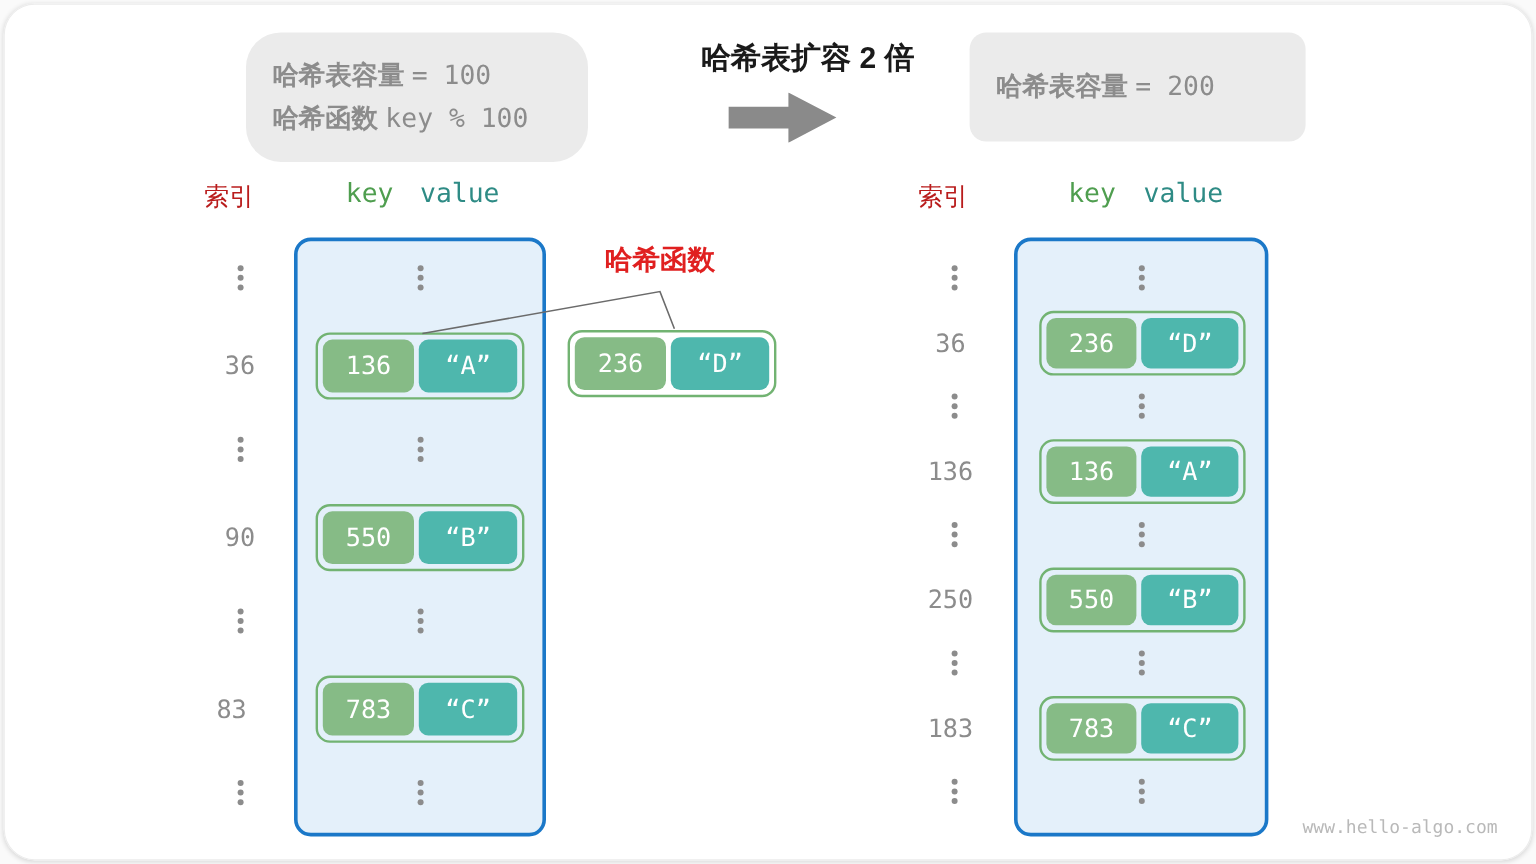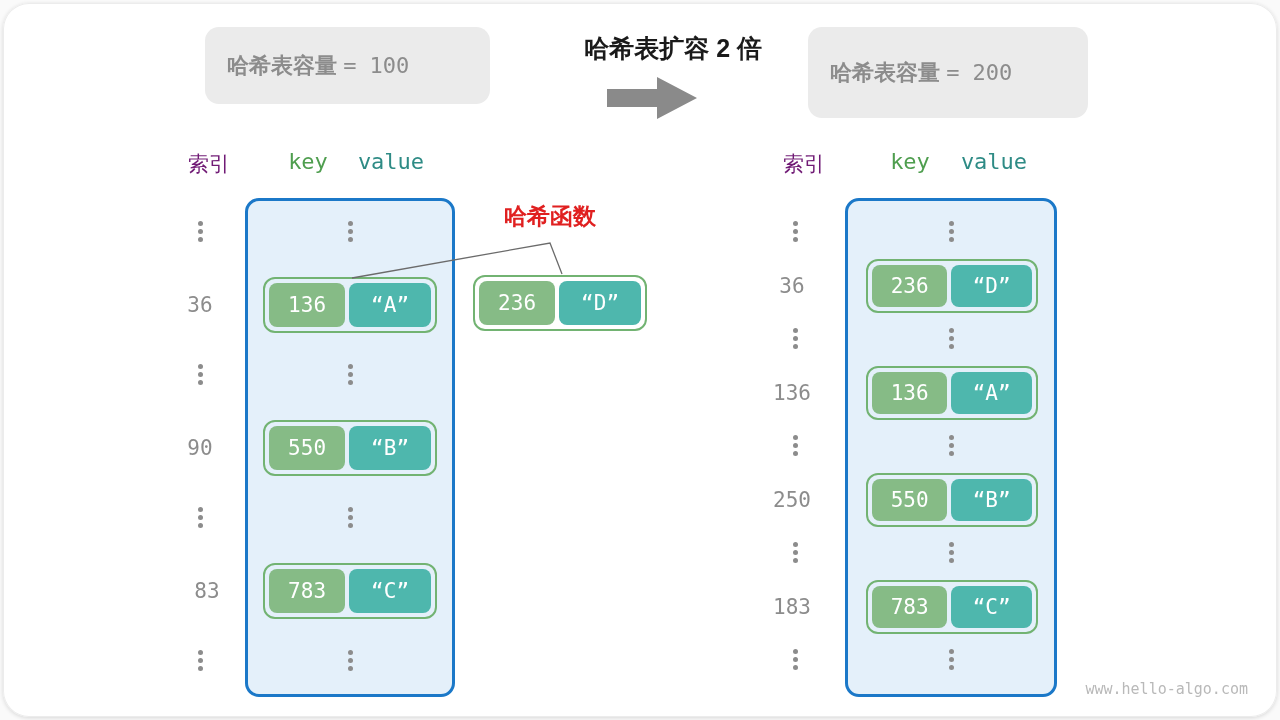--- a/index.html
+++ b/index.html
@@ -13,23 +13,23 @@
   .formula-box{background:#ebebeb;border-radius:14px;display:flex;flex-direction:column;
                justify-content:center;padding-left:22px;box-sizing:border-box;gap:7px;}
   .formula-line{color:#8c8c8c;font-size:22px;line-height:28px;white-space:nowrap;}
   .cjk-bold{font-weight:bold;font-family:"Liberation Sans",sans-serif;}
   .mono{font-family:"DejaVu Sans Mono",monospace;}
 
   
   .main-title{font-size:25px;font-weight:bold;color:#1a1a1a;text-align:center;white-space:nowrap;}
 
   
-  .idx-header{color:#701a75;font-size:21px;text-align:right;}
+  .idx-header{color:#b91c1c;font-size:21px;text-align:left;}
   .key-header{color:#4f9e4f;font-family:"DejaVu Sans Mono",monospace;font-size:22px;text-align:center;}
-  .value-header{color:#2e8b85;font-family:"DejaVu Sans Mono",monospace;font-size:22px;text-align:center;}
+  .value-header{color:#2e8b85;font-family:"DejaVu Sans Mono",monospace;font-size:22px;text-align:left;}
 
   
   .bucket-container{background:#e4f0fa;border:3px solid #1b78c8;border-radius:14px;box-sizing:border-box;}
 
   
   .idx-label{color:#8c8c8c;font-family:"DejaVu Sans Mono",monospace;font-size:21px;
              width:70px;text-align:center;line-height:26px;}
 
   
   .vdots{width:10px;display:flex;flex-direction:column;align-items:center;gap:3px;}
@@ -48,24 +48,28 @@
   .watermark{color:#b9b9b9;font-family:"DejaVu Sans Mono",monospace;font-size:15px;}
 
   svg.overlay{position:absolute;left:0;top:0;pointer-events:none;}
 </style>
 </head>
 <body>
 
 <div class="canvas">
   <div class="card"></div>
 
-  <div class="abs formula-box" style="left:205px;top:27px;width:285px;height:77px;">
+  <div class="abs formula-box" style="left:205px;top:27px;width:285px;height:108px;border-radius:29px;">
     <div class="formula-line">
       <span class="cjk-bold">哈希表容量</span>
       <span class="mono">= 100</span>
+    </div>
+    <div class="formula-line">
+      <span class="cjk-bold">哈希函数</span>
+      <span class="mono">key % 100</span>
     </div>
   </div>
 
   <div class="abs main-title" style="left:522px;top:32px;width:240px;text-align:right;">哈希表扩容 2 倍</div>
   <svg class="abs" style="left:607px;top:77px;" width="92" height="42" viewBox="0 0 92 42">
     <polygon points="0,12 50,12 50,0 90,21 50,42 50,30 0,30" fill="#8a8a8a"></polygon>
   </svg>
 
   <div class="abs formula-box" style="left:808px;top:27px;width:280px;height:91px;">
     <div class="formula-line">
@@ -90,21 +94,21 @@
       <i></i>
       <i></i>
       <i></i>
     </div>
   <div class="abs idx-label" style="left:165px;top:435px;">90</div>
   <div class="abs vdots" style="left:195px;top:507px;">
       <i></i>
       <i></i>
       <i></i>
     </div>
-  <div class="abs idx-label" style="left:172px;top:578px;">83</div>
+  <div class="abs idx-label" style="left:158px;top:578px;">83</div>
   <div class="abs vdots" style="left:195px;top:650px;">
       <i></i>
       <i></i>
       <i></i>
     </div>
 
   <div class="abs vdots" style="left:345px;top:221px;">
       <i></i>
       <i></i>
       <i></i>

